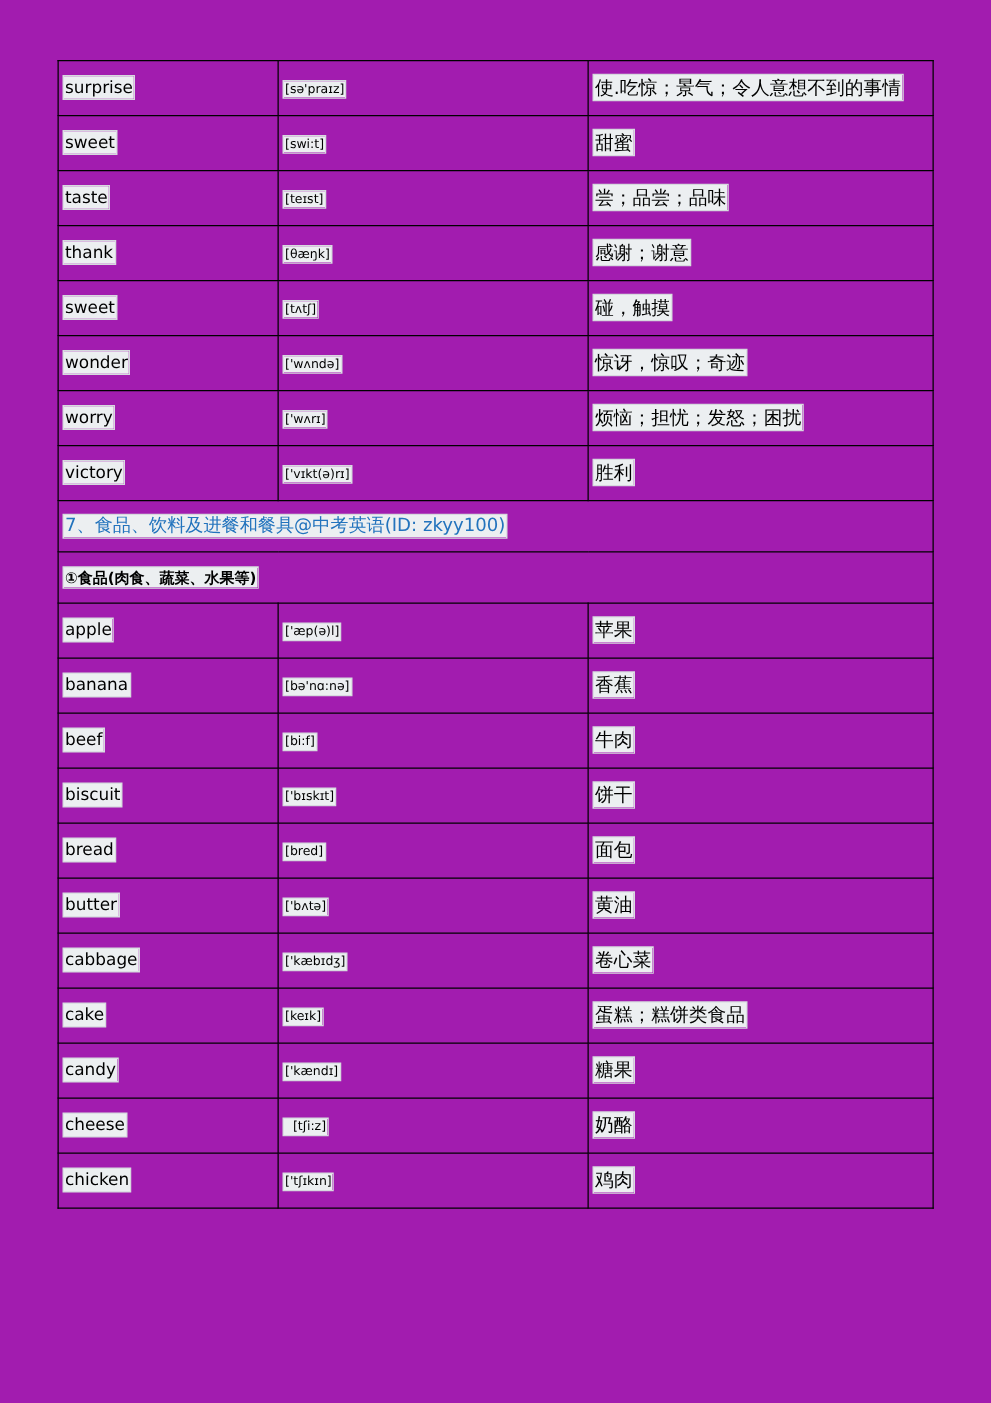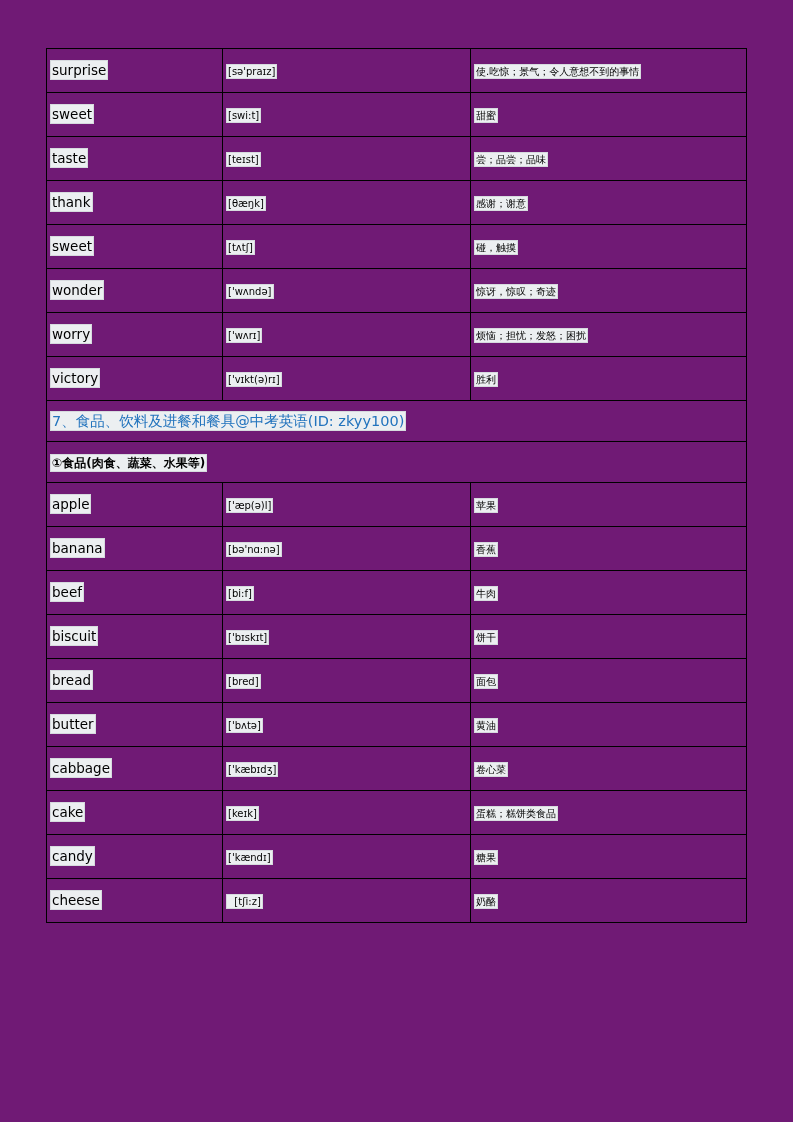--- a/index.html
+++ b/index.html
@@ -10,21 +10,21 @@
   body {
     width: 793px;
     height: 1122px;
     font-family: "DejaVu Sans", "Liberation Sans", sans-serif;
     -webkit-font-smoothing: antialiased;
   }
   .page {
     position: relative;
     width: 793px;
     height: 1122px;
-    background: #701a75;
+    background: #a21caf;
     overflow: hidden;
   }
   .vocab-table {
     position: absolute;
     left: 46px;
     top: 48px;
     width: 700px;
     border-collapse: collapse;
     table-layout: fixed;
   }
@@ -46,21 +46,21 @@
   
   .hl {
     background: #eceff1;
     display: inline;
     padding: 1px 1px;
     box-shadow: 0 0 0 1px #d6dade;
   }
   td.word .hl { font-size: 13.5px; }
   td.ipa  .hl { font-size: 10px; }
   td.mean .hl {
-    font-size: 10px;
+    font-size: 15px;
     font-family: "DejaVu Sans", "Liberation Sans", sans-serif;
   }
 
   
   tr.section-row td,
   tr.subsection-row td {
     height: 40px;
     padding-left: 4px;
   }
   tr.section-row .hl {
@@ -176,15 +176,20 @@
         <tr class="entry-row">
           <td class="word"><span class="hl">candy</span></td>
           <td class="ipa"><span class="hl ipa-lead">['kændɪ]</span></td>
           <td class="mean"><span class="hl">糖果</span></td>
         </tr>
         <tr class="entry-row">
           <td class="word"><span class="hl">cheese</span></td>
           <td class="ipa"><span class="hl ipa-lead">  [tʃi:z]</span></td>
           <td class="mean"><span class="hl">奶酪</span></td>
         </tr>
+        <tr class="entry-row">
+          <td class="word"><span class="hl">chicken</span></td>
+          <td class="ipa"><span class="hl ipa-lead">['tʃɪkɪn]</span></td>
+          <td class="mean"><span class="hl">鸡肉</span></td>
+        </tr>
       </tbody>
   </table>
 </div>
 
 </body></html>

